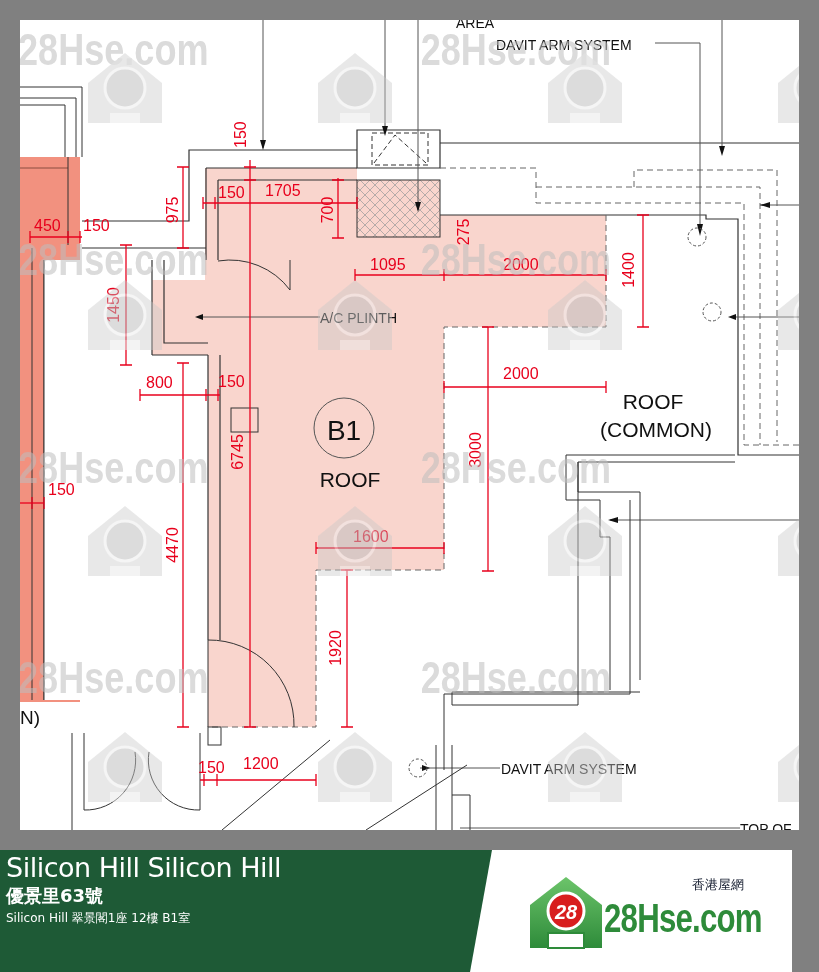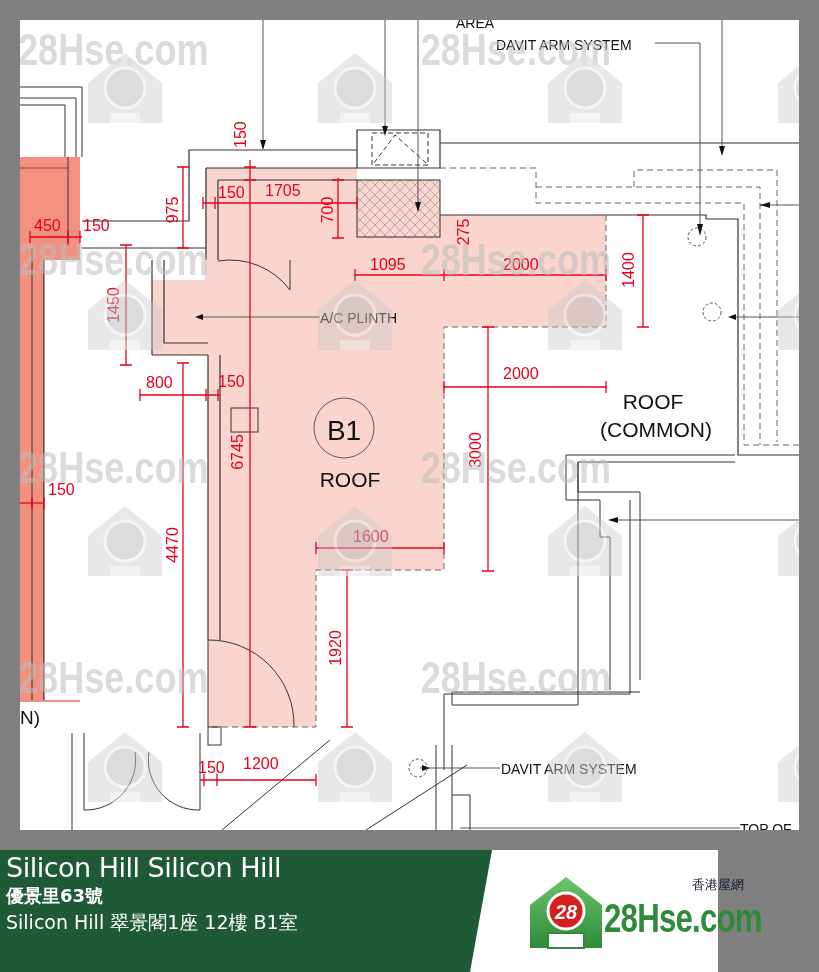--- a/index.html
+++ b/index.html
@@ -1,24 +1,24 @@
 <!DOCTYPE html>
 <html><head>
 <meta charset="utf-8">
 <style>
   html, body { margin:0; padding:0; }
   body { width:819px; height:972px; background:#808080; position:relative; overflow:hidden; font-family:"Liberation Sans", sans-serif; }
   #plan-frame { position:absolute; left:20px; top:20px; width:779px; height:810px; background:#ffffff; overflow:hidden; }
   #plan-svg { position:absolute; left:0; top:0; }
-  #footer { position:absolute; left:0; top:850px; width:718px; height:122px; background:#ffffff; }
+  #footer { position:absolute; left:0; top:850px; width:792px; height:122px; background:#ffffff; }
   #footer-green { position:absolute; left:0; top:0; width:819px; height:122px; }
   .ft { position:absolute; color:#ffffff; font-family:"DejaVu Sans", sans-serif; white-space:nowrap; }
   #ft-title { left:6px; top:2px; font-size:27px; letter-spacing:-0.5px; }
   #ft-addr { left:6px; top:34px; font-size:18px; font-weight:bold; }
-  #ft-unit { left:6px; top:60px; font-size:19px; }
+  #ft-unit { left:6px; top:60px; font-size:12px; }
   #ft-area { left:6px; top:87px; font-size:14px; }
   #logo { position:absolute; left:528px; top:873px; width:250px; height:80px;font-style:italic; }
   #logo-cn { position:absolute; left:692px; top:876px; font-size:13px; color:#0f172a; font-family:"DejaVu Sans", sans-serif; }
   #logo-text { position:absolute; left:604px; top:896px; font-size:40px; font-weight:bold; color:#2e8b3a; font-family:"Liberation Sans", sans-serif; transform:scaleX(0.78); transform-origin:left; letter-spacing:-1px; }
 </style>
 </head>
 <body>
 
 <div id="plan-frame">
 <svg id="plan-svg" width="779" height="810" viewBox="20 20 779 810" xmlns="http://www.w3.org/2000/svg" font-family="Liberation Sans, sans-serif">

